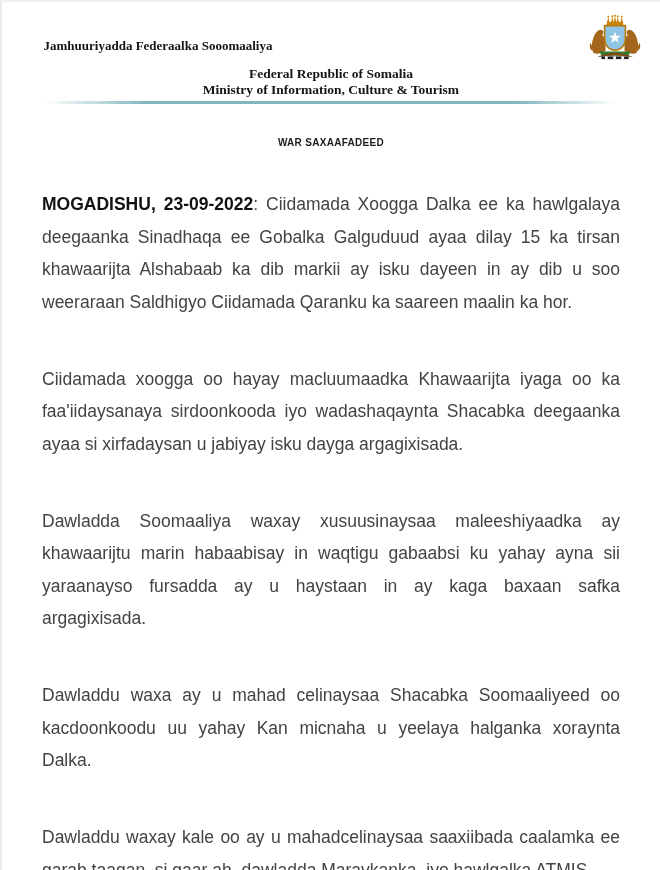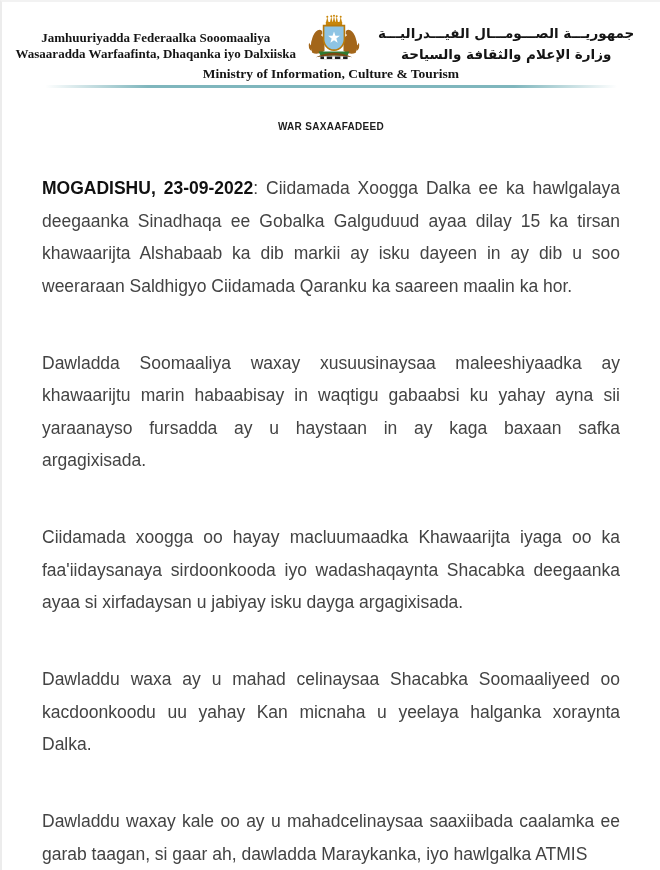--- a/index.html
+++ b/index.html
@@ -89,21 +89,20 @@
 </head>
 <body>
 
 <div class="page">
 
   <div class="letterhead">
     <div class="head-row">
 
       <div class="head-left">
         <div>Jamhuuriyadda Federaalka Sooomaaliya</div>
-        <div>Wasaaradda Warfaafinta, Dhaqanka iyo Dalxiiska</div>
       </div>
 
       <div class="emblem-wrap">
 
         <span>
           <svg width="58" height="54" viewBox="0 0 64 58" aria-hidden="true">
 
             <g fill="#c8860a">
               <rect x="23" y="8" width="18" height="4"></rect>
               <path d="M23 9 L24.6 2.5 L26.2 9 Z"></path>
@@ -133,36 +132,33 @@
             <path d="M12 47 Q22 42 32 42 Q42 42 52 47 Q42 45 32 45 Q22 45 12 47 Z" fill="#7a4a12"></path>
 
             <rect x="17" y="46" width="30" height="3" fill="#1d1d1d"></rect>
             <rect x="21" y="46" width="3" height="3" fill="#ffffff"></rect>
             <rect x="30" y="46" width="3" height="3" fill="#ffffff"></rect>
             <rect x="39" y="46" width="3" height="3" fill="#ffffff"></rect>
           </svg>
         </span>
       </div>
 
-      <div class="head-right">
-        <div>جمهوريـــة الصـــومـــال الفيـــدراليـــة</div>
-        <div>وزارة الإعلام والثقافة والسياحة</div>
-      </div>
     </div>
 
     <div class="head-center-en">
+      <div>Federal Republic of Somalia</div>
       <div>Ministry of Information, Culture &amp; Tourism</div>
     </div>
 
     <div class="head-divider" style="background: linear-gradient(to right, rgba(127, 182, 189, 0) 0%, rgb(127, 182, 189) 18%, rgb(127, 182, 189) 82%, rgba(127, 182, 189, 0) 100%);"></div>
   </div>
 
   <div class="doc-title">WAR SAXAAFADEED</div>
 
   <div class="doc-body">
     <p><span class="dateline">MOGADISHU, 23-09-2022</span><span>: Ciidamada Xoogga Dalka ee ka hawlgalaya deegaanka Sinadhaqa ee Gobalka Galguduud ayaa dilay 15 ka tirsan khawaarijta Alshabaab ka dib markii ay isku dayeen in ay dib u soo weeraraan Saldhigyo Ciidamada Qaranku ka saareen maalin ka hor.</span></p>
+    <p>Ciidamada xoogga oo hayay macluumaadka Khawaarijta iyaga oo ka faa'iidaysanaya sirdoonkooda iyo wadashaqaynta Shacabka deegaanka ayaa si xirfadaysan u jabiyay isku dayga argagixisada.</p>
     <p>Dawladda Soomaaliya waxay xusuusinaysaa maleeshiyaadka ay khawaarijtu marin habaabisay in waqtigu gabaabsi ku yahay ayna sii yaraanayso fursadda ay u haystaan in ay kaga baxaan safka argagixisada.</p>
-    <p>Ciidamada xoogga oo hayay macluumaadka Khawaarijta iyaga oo ka faa'iidaysanaya sirdoonkooda iyo wadashaqaynta Shacabka deegaanka ayaa si xirfadaysan u jabiyay isku dayga argagixisada.</p>
     <p>Dawladdu waxa ay u mahad celinaysaa Shacabka Soomaaliyeed oo kacdoonkoodu uu yahay Kan micnaha u yeelaya halganka xoraynta Dalka.</p>
     <p>Dawladdu waxay kale oo ay  u mahadcelinaysaa saaxiibada caalamka ee garab taagan, si gaar ah, dawladda Maraykanka, iyo hawlgalka ATMIS</p>
   </div>
 
 </div>
 
 </body></html>

